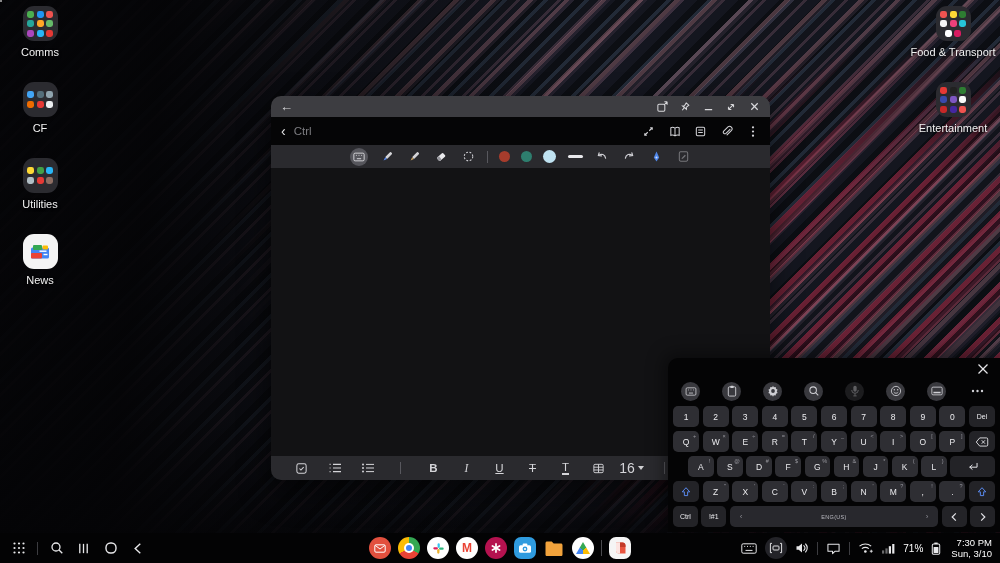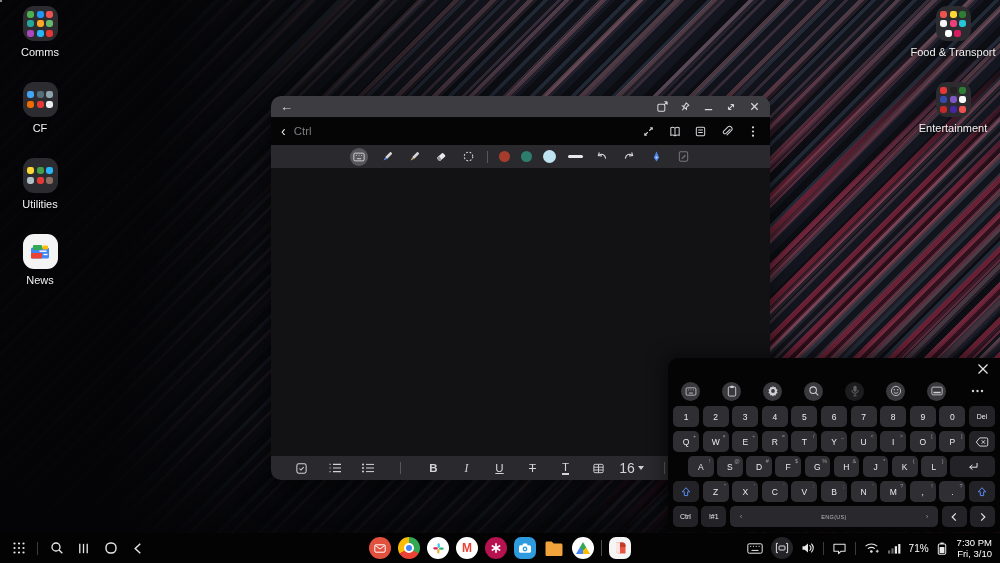--- a/index.html
+++ b/index.html
@@ -811,16 +811,16 @@
     <span class="battery-txt">71%</span>
     <span class="tray-ic">
       <svg width="10" height="13" viewBox="0 0 10 14">
           <rect x="3.2" y="0.6" width="3.6" height="1.6" fill="#e8e8ea"></rect>
           <rect x="1" y="2.2" width="8" height="11" rx="1.4" fill="none" stroke="#e8e8ea" stroke-width="1.1"></rect>
           <rect x="2.4" y="5.4" width="5.2" height="6.4" rx=".6" fill="#e8e8ea"></rect>
         </svg>
       </span>
     <div class="clock">
       <span>7:30 PM</span>
-      <span>Fri, 3/10</span>
+      <span>Sun, 3/10</span>
     </div>
   </div>
 </div>
 
 </body></html>

